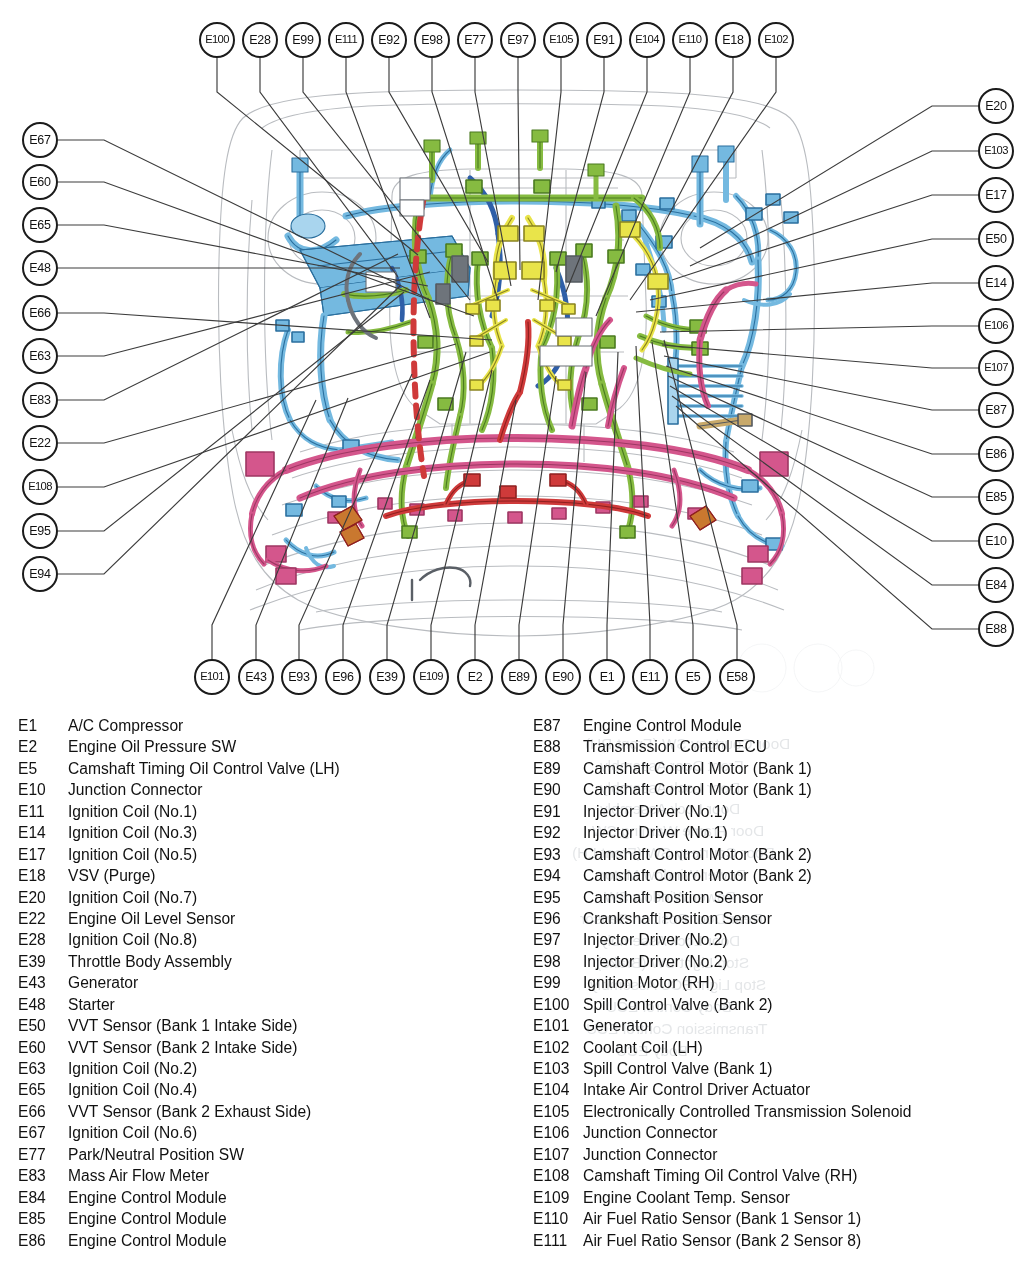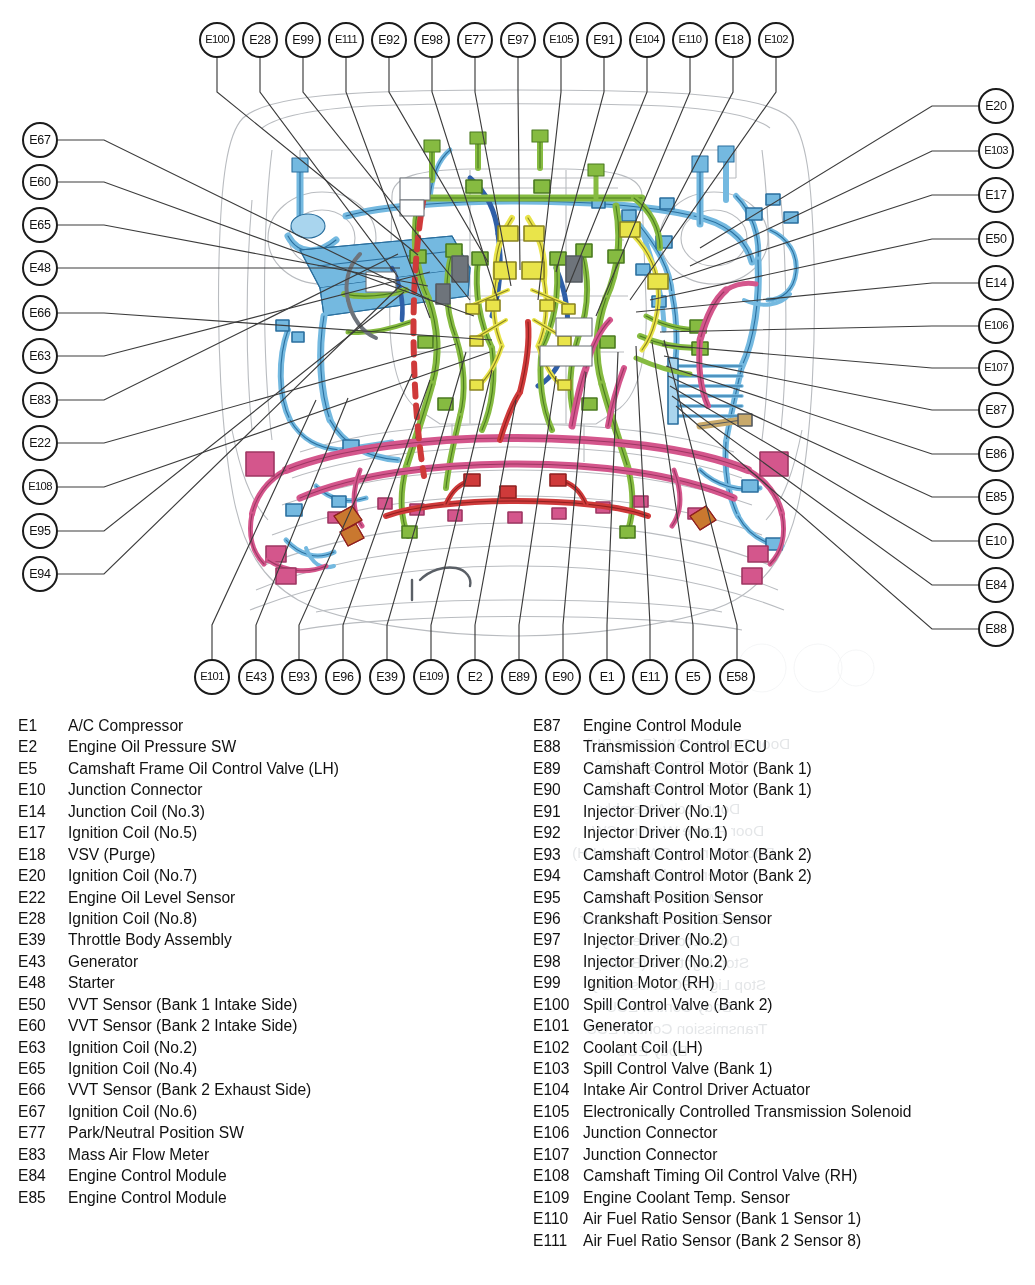--- a/index.html
+++ b/index.html
@@ -691,41 +691,43 @@
       <div class="callout" style="left: 719px; top: 659px;">
         <span class="lbl">E58</span>
       </div>
     </div>
 </div>
 
 <div id="legend">
   <div class="legend-col" id="legend-col-left">
       <div class="legend-row"><span class="legend-code">E1</span><span class="legend-desc">A/C Compressor</span></div>
       <div class="legend-row"><span class="legend-code">E2</span><span class="legend-desc">Engine Oil Pressure SW</span></div>
-      <div class="legend-row"><span class="legend-code">E5</span><span class="legend-desc">Camshaft Frame Oil Control Valve (LH)</span></div>
+      <div class="legend-row"><span class="legend-code">E5</span><span class="legend-desc">Camshaft Timing Oil Control Valve (LH)</span></div>
       <div class="legend-row"><span class="legend-code">E10</span><span class="legend-desc">Junction Connector</span></div>
-      <div class="legend-row"><span class="legend-code">E14</span><span class="legend-desc">Junction Coil (No.3)</span></div>
+      <div class="legend-row"><span class="legend-code">E11</span><span class="legend-desc">Ignition Coil (No.1)</span></div>
+      <div class="legend-row"><span class="legend-code">E14</span><span class="legend-desc">Ignition Coil (No.3)</span></div>
       <div class="legend-row"><span class="legend-code">E17</span><span class="legend-desc">Ignition Coil (No.5)</span></div>
       <div class="legend-row"><span class="legend-code">E18</span><span class="legend-desc">VSV (Purge)</span></div>
       <div class="legend-row"><span class="legend-code">E20</span><span class="legend-desc">Ignition Coil (No.7)</span></div>
       <div class="legend-row"><span class="legend-code">E22</span><span class="legend-desc">Engine Oil Level Sensor</span></div>
       <div class="legend-row"><span class="legend-code">E28</span><span class="legend-desc">Ignition Coil (No.8)</span></div>
       <div class="legend-row"><span class="legend-code">E39</span><span class="legend-desc">Throttle Body Assembly</span></div>
       <div class="legend-row"><span class="legend-code">E43</span><span class="legend-desc">Generator</span></div>
       <div class="legend-row"><span class="legend-code">E48</span><span class="legend-desc">Starter</span></div>
       <div class="legend-row"><span class="legend-code">E50</span><span class="legend-desc">VVT Sensor (Bank 1 Intake Side)</span></div>
       <div class="legend-row"><span class="legend-code">E60</span><span class="legend-desc">VVT Sensor (Bank 2 Intake Side)</span></div>
       <div class="legend-row"><span class="legend-code">E63</span><span class="legend-desc">Ignition Coil (No.2)</span></div>
       <div class="legend-row"><span class="legend-code">E65</span><span class="legend-desc">Ignition Coil (No.4)</span></div>
       <div class="legend-row"><span class="legend-code">E66</span><span class="legend-desc">VVT Sensor (Bank 2 Exhaust Side)</span></div>
       <div class="legend-row"><span class="legend-code">E67</span><span class="legend-desc">Ignition Coil (No.6)</span></div>
       <div class="legend-row"><span class="legend-code">E77</span><span class="legend-desc">Park/Neutral Position SW</span></div>
       <div class="legend-row"><span class="legend-code">E83</span><span class="legend-desc">Mass Air Flow Meter</span></div>
       <div class="legend-row"><span class="legend-code">E84</span><span class="legend-desc">Engine Control Module</span></div>
       <div class="legend-row"><span class="legend-code">E85</span><span class="legend-desc">Engine Control Module</span></div>
+      <div class="legend-row"><span class="legend-code">E86</span><span class="legend-desc">Engine Control Module</span></div>
     </div>
   <div class="legend-col" id="legend-col-right">
       <div class="legend-row"><span class="legend-code">E87</span><span class="legend-desc">Engine Control Module</span></div>
       <div class="legend-row"><span class="legend-code">E88</span><span class="legend-desc">Transmission Control ECU</span></div>
       <div class="legend-row"><span class="legend-code">E89</span><span class="legend-desc">Camshaft Control Motor (Bank 1)</span></div>
       <div class="legend-row"><span class="legend-code">E90</span><span class="legend-desc">Camshaft Control Motor (Bank 1)</span></div>
       <div class="legend-row"><span class="legend-code">E91</span><span class="legend-desc">Injector Driver (No.1)</span></div>
       <div class="legend-row"><span class="legend-code">E92</span><span class="legend-desc">Injector Driver (No.1)</span></div>
       <div class="legend-row"><span class="legend-code">E93</span><span class="legend-desc">Camshaft Control Motor (Bank 2)</span></div>
       <div class="legend-row"><span class="legend-code">E94</span><span class="legend-desc">Camshaft Control Motor (Bank 2)</span></div>

